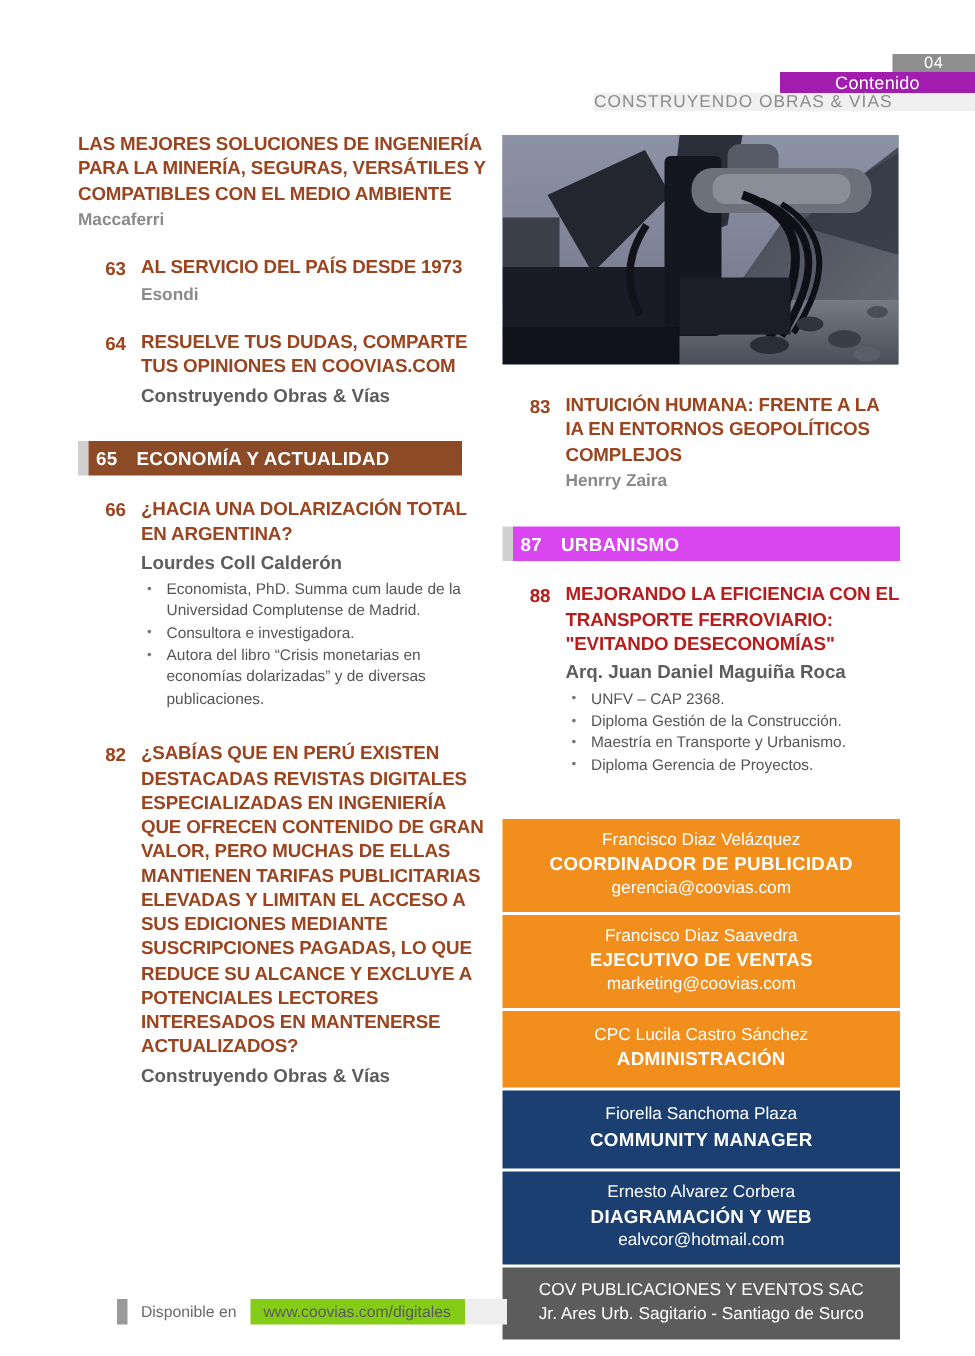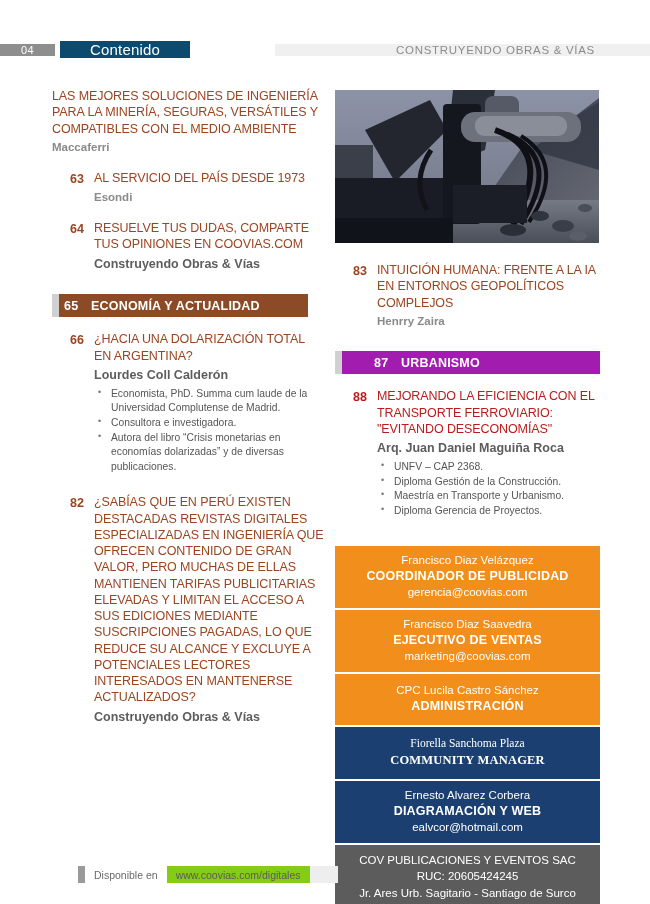--- a/index.html
+++ b/index.html
@@ -4,52 +4,52 @@
 <style>
   html,body{margin:0;padding:0;}
   body{
     width:650px;height:904px;background:#ffffff;
     font-family:"Liberation Sans", sans-serif;
     -webkit-font-smoothing:antialiased;
     overflow:hidden;position:relative;
   }
 
   
-  .topbar{position:absolute;left:0;top:36px;width:650px;height:27px;display:flex;align-items:center;}
+  .topbar{position:absolute;left:0;top:36px;width:650px;height:27px;display:flex;align-items:flex-end;flex-direction:column;}
   .tb-pagenum{width:55px;background:#8e8e8e;color:#ffffff;font-size:11px;display:flex;align-items:center;justify-content:center;letter-spacing:.3px;}
   .tb-gap{width:5px;background:#ffffff;}
-  .tb-section{width:130px;background:#0c4a6e;color:#ffffff;font-size:15px;display:flex;align-items:center;justify-content:center;letter-spacing:.2px;}
+  .tb-section{width:130px;background:#a21caf;color:#ffffff;font-size:12px;display:flex;align-items:center;justify-content:center;letter-spacing:.2px;}
   .tb-block{width:75px;background:#dcdcdc;}
   .tb-title{flex:1;background:#f0f0f0;color:#8b8b8b;font-size:11.5px;display:flex;align-items:center;justify-content:flex-end;padding-right:55px;letter-spacing:.7px;}
 
   
   .col-left{position:absolute;left:52px;top:88px;width:272px;}
   .col-right{position:absolute;left:335px;top:88px;width:265px;}
 
   
   .entry{display:flex;margin-bottom:15px;}
   .entry .num{width:32px;flex:none;color:#9c4221;color:#9b4520;font-size:12.5px;font-weight:bold;text-align:right;padding-right:10px;line-height:1.30;padding-top:1px;}
   .entry .body{flex:1;}
-  .entry .title{color:#9b4520;font-size:12.5px;font-weight:normal;line-height:1.30;letter-spacing:-.1px;}
+  .entry .title{color:#9b4520;font-size:12.5px;font-weight:bold;line-height:1.30;letter-spacing:-.1px;}
   .entry .author{color:#8a8a8a;font-size:11.5px;font-weight:bold;line-height:1.35;margin-top:3px;}
   .entry .author.dark{color:#5d5d5d;font-size:12.5px;}
   .entry.orange .num,.entry.orange .title{color:#b91c1c;}
 
   ul.creds{list-style:none;margin:3px 0 0 0;padding:0;}
   ul.creds li{position:relative;padding-left:17px;color:#555555;font-size:10.3px;line-height:1.42;margin-bottom:0px;}
   ul.creds li:before{content:"•";position:absolute;left:4px;top:-1px;color:#777777;font-size:9px;}
 
   
   .sechead{display:flex;align-items:stretch;height:23px;margin-bottom:14px;}
   .sechead .tab{width:7px;background:#d0d0d0;flex:none;}
   .sechead .bar{flex:1;display:flex;align-items:center;color:#ffffff;font-size:12.5px;font-weight:bold;letter-spacing:.2px;}
   .sechead .bar .n{width:32px;padding-left:5px;box-sizing:border-box;}
   .sechead.brown .bar{background:#8c4b26;}
   .sechead.brown{width:256px;border-radius:11px;}
-  .sechead.orange .bar{background:#a21caf;padding-left:27px;}
+  .sechead.orange .bar{background:#d946ef;}
 
   
   .photo{position:absolute;left:335px;top:90px;width:264px;height:153px;overflow:hidden;background:#51596b;}
   .photo svg{display:block;}
 
   
   .cards{position:absolute;left:335px;top:546px;width:265px;}
   .card{padding:7px 8px 8px 8px;text-align:center;color:#ffffff;margin-bottom:2px;}
   .card .pname{font-size:11.5px;line-height:1.32;}
   .card .prole{font-size:12.5px;font-weight:bold;line-height:1.32;letter-spacing:.2px;}
@@ -223,34 +223,33 @@
     <div class="pname">Francisco Diaz Saavedra</div>
     <div class="prole">EJECUTIVO DE VENTAS</div>
     <div class="pmail">marketing@coovias.com</div>
   </div>
 
   <div class="card orange" style="padding-top:9px;padding-bottom:11px;">
     <div class="pname">CPC Lucila Castro Sánchez</div>
     <div class="prole">ADMINISTRACIÓN</div>
   </div>
 
-  <div class="card blue" style="padding-top:9px;padding-bottom:11px;font-family:Liberation Serif, serif;">
+  <div class="card blue" style="padding-top:9px;padding-bottom:11px;">
     <div class="pname">Fiorella Sanchoma Plaza</div>
     <div class="prole">COMMUNITY MANAGER</div>
   </div>
 
   <div class="card blue">
     <div class="pname">Ernesto Alvarez Corbera</div>
     <div class="prole">DIAGRAMACIÓN Y WEB</div>
     <div class="pmail">ealvcor@hotmail.com</div>
   </div>
 
   <div class="card gray">
     <div class="pname">COV PUBLICACIONES Y EVENTOS SAC</div>
-    <div class="pname">RUC: 20605424245</div>
     <div class="pname">Jr. Ares Urb. Sagitario - Santiago de Surco</div>
   </div>
 
 </div>
 
 <div class="avail">
   <div class="sq"></div>
   <div class="lbl">Disponible en</div>
   <div class="url">www.coovias.com/digitales</div>
   <div class="end"></div>

